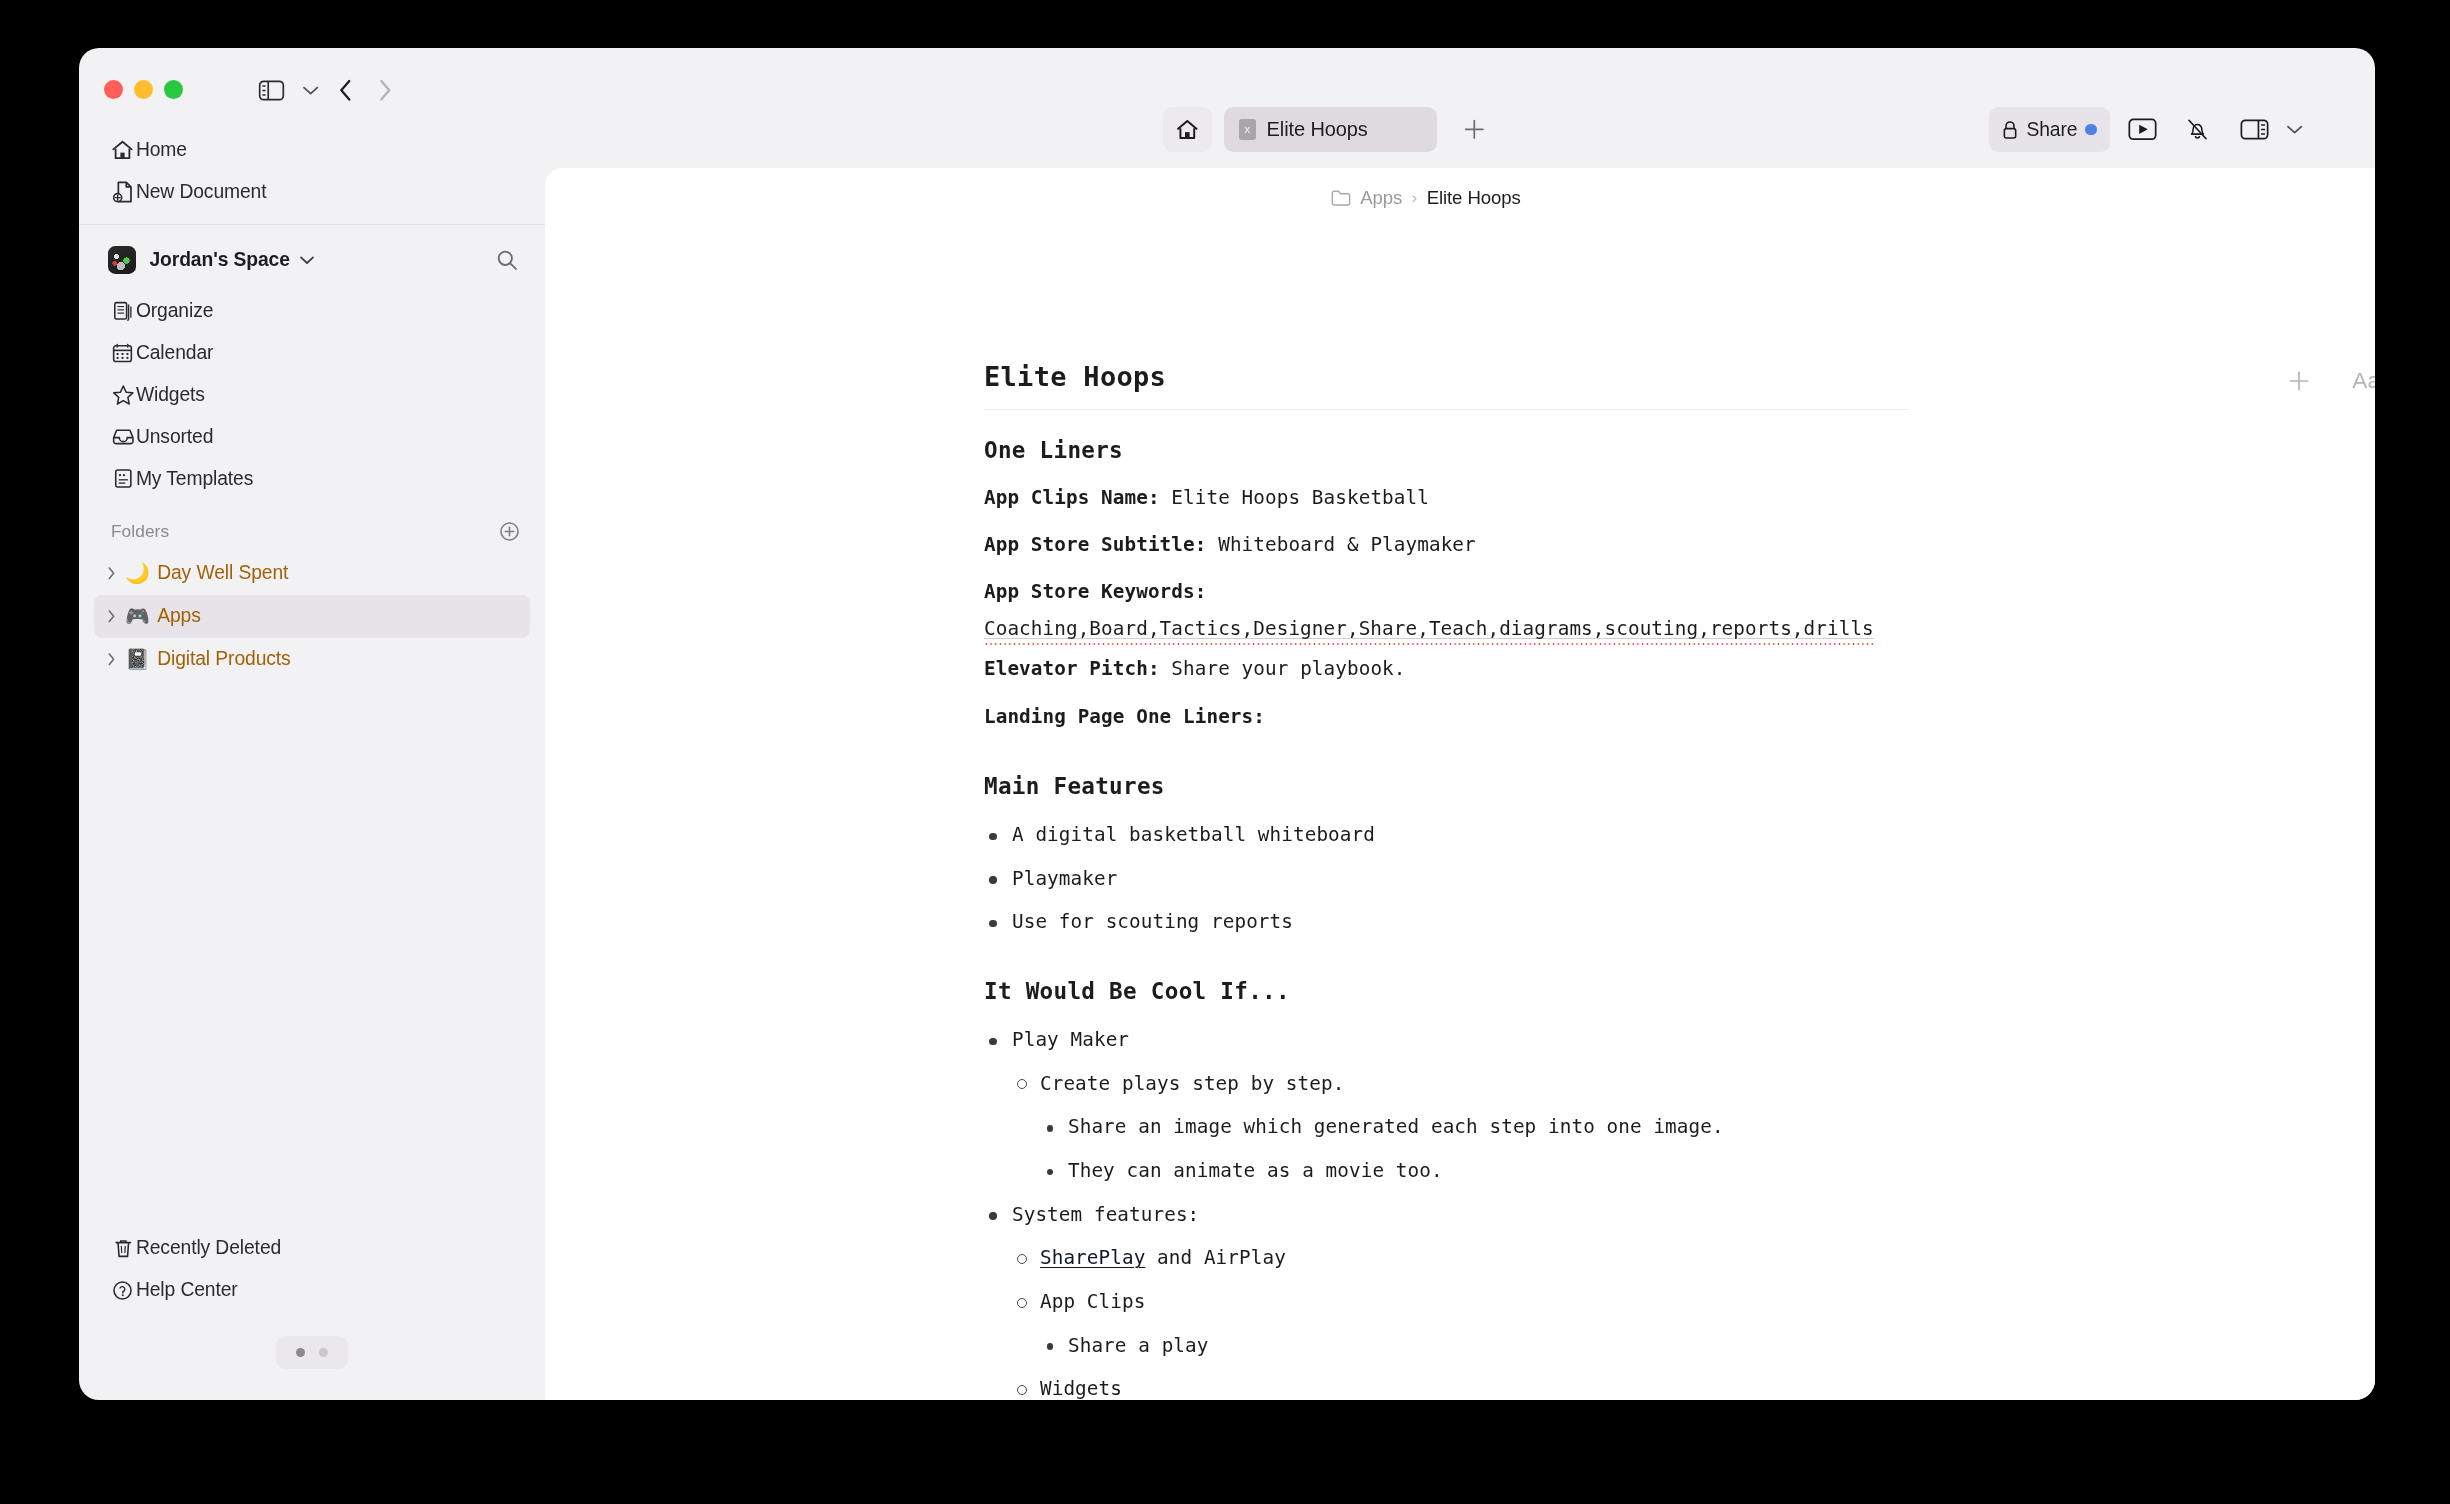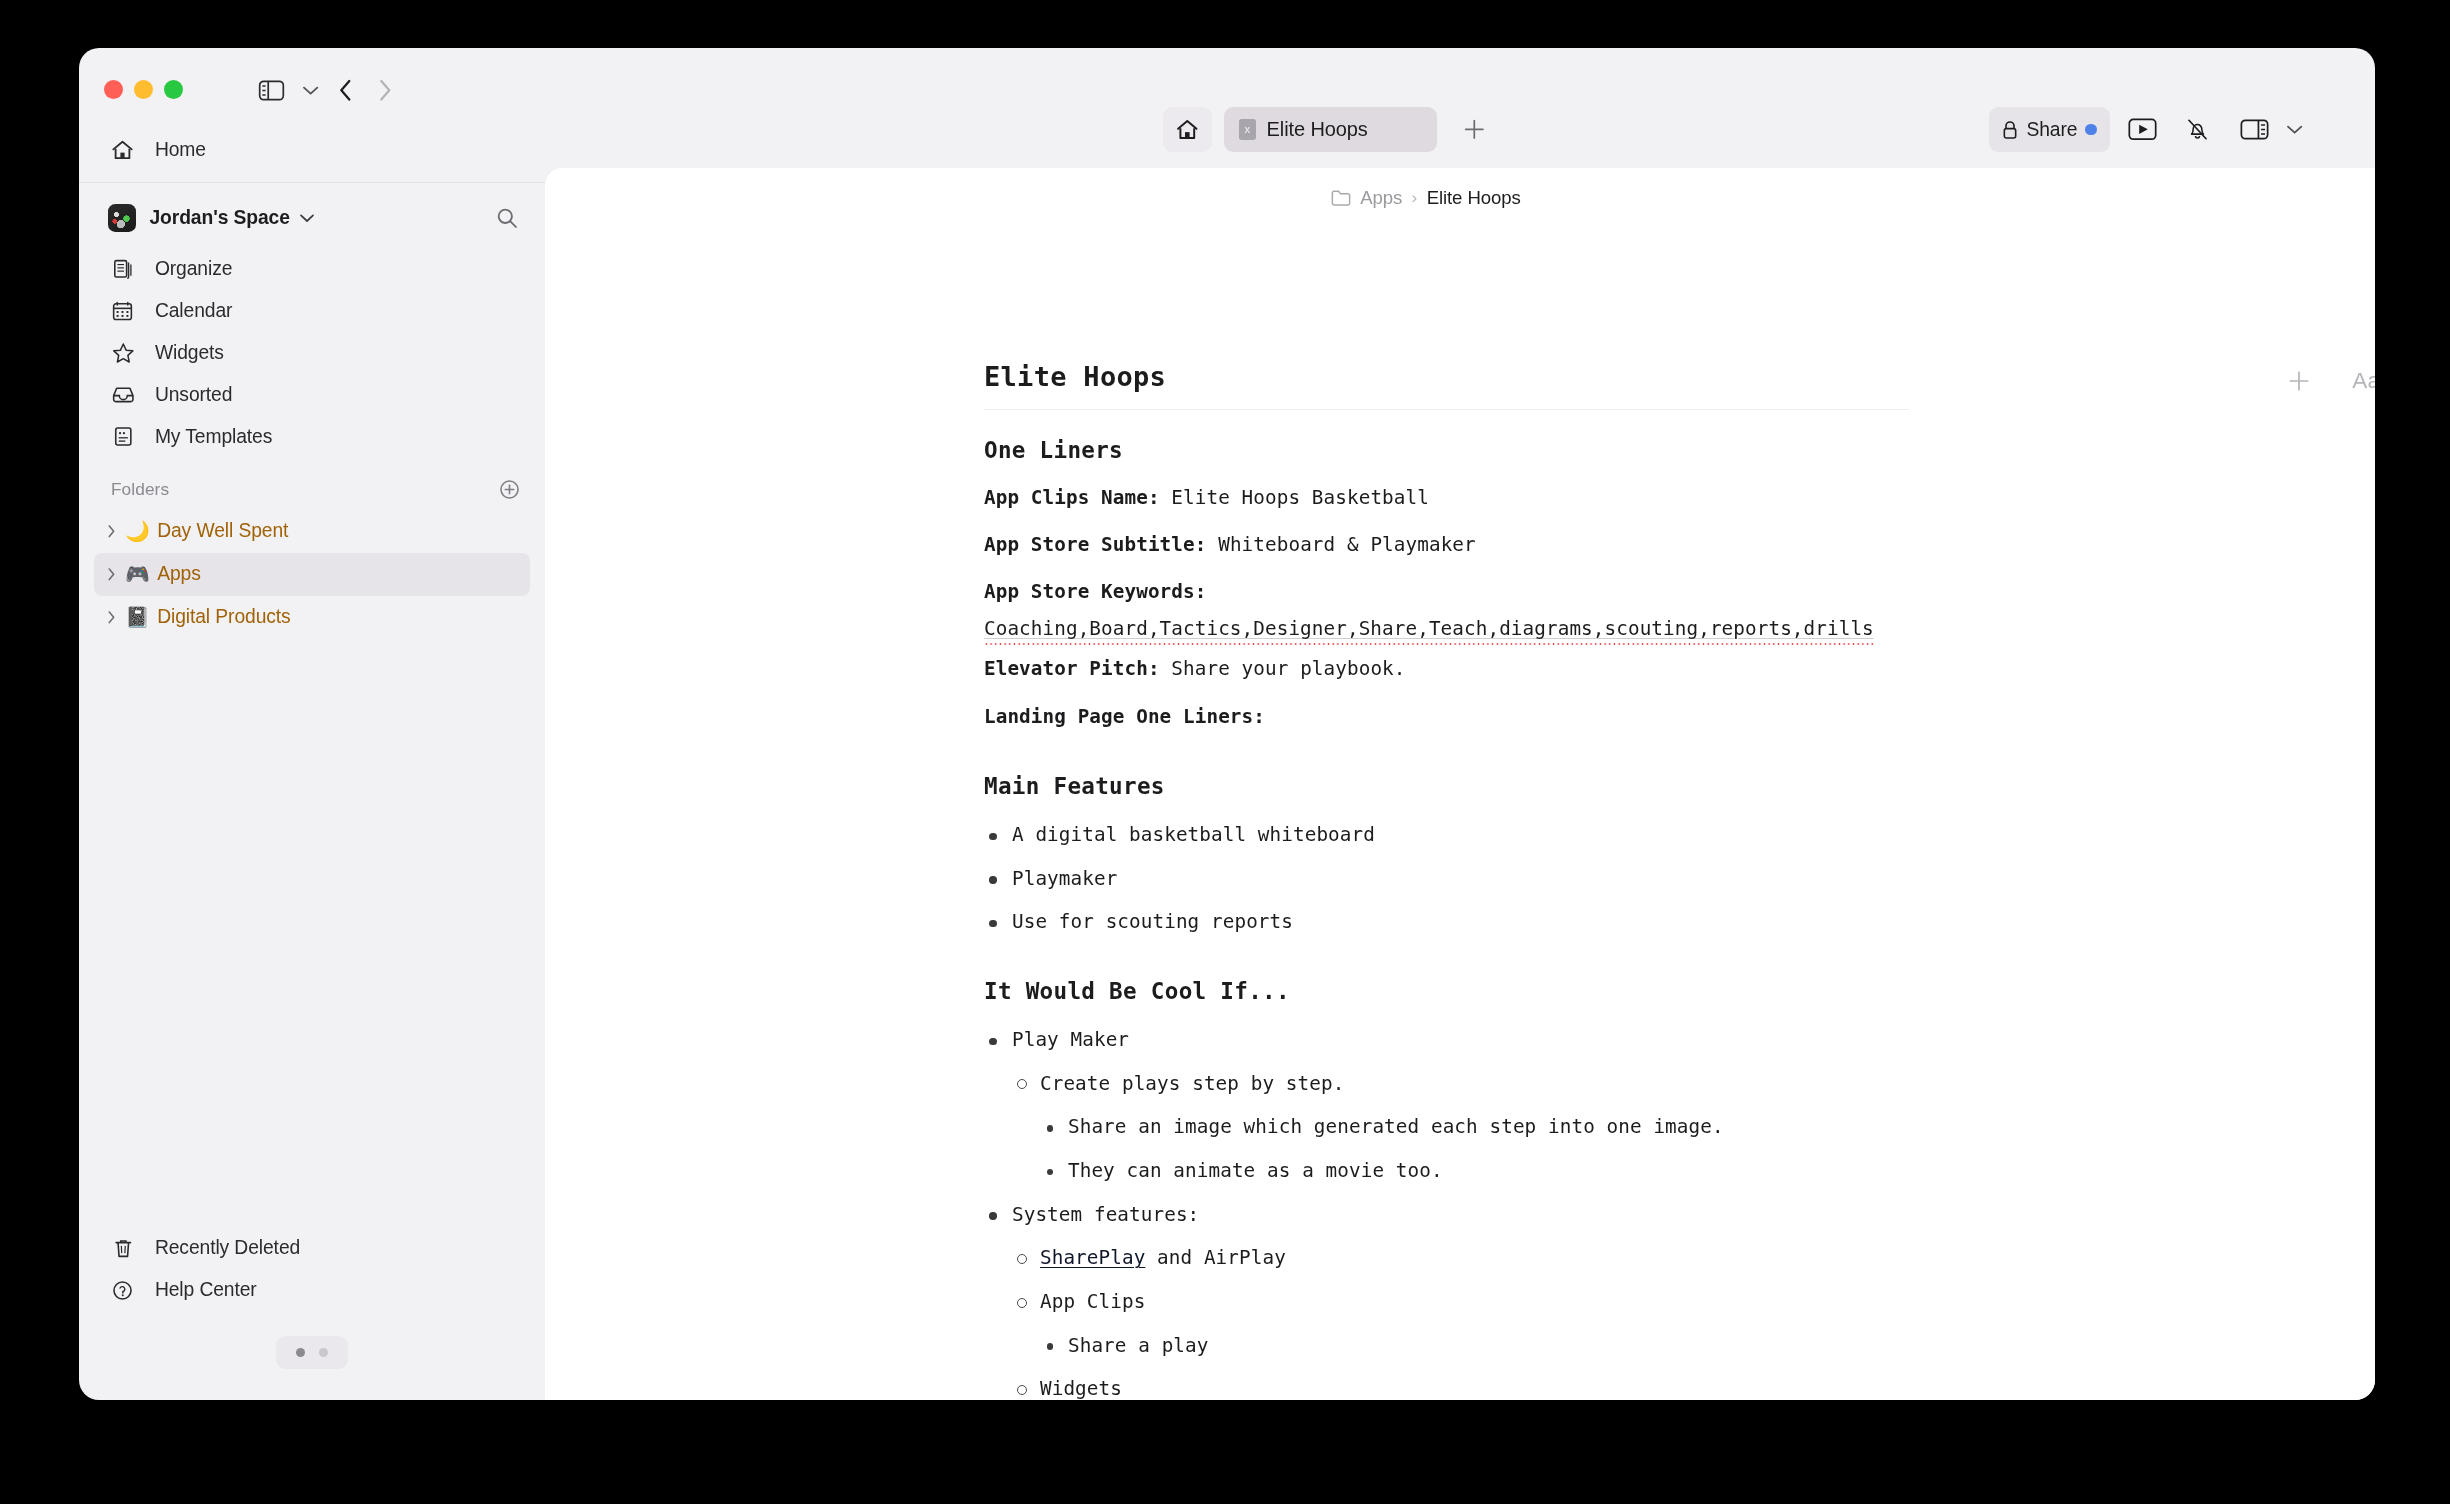--- a/index.html
+++ b/index.html
@@ -137,21 +137,21 @@
   #sidebar {
     position: absolute;
     left: 0; top: 73px;
     width: 466px;
     height: calc(100% - 73px);
   }
 
   .sb-item {
     display: flex;
     align-items: center;
-    gap: 20px;
+    gap: 1px;
     height: 42px;
     margin: 0 14.6px;
     padding-left: 17.3px;
     border-radius: 8px;
   }
   .sb-item .sb-ico {
     width: 24px; height: 24px;
     display: flex; align-items: center; justify-content: center;
     flex: 0 0 24px;
   }
@@ -544,20 +544,32 @@
         <span class="sb-ico">
           <svg width="21" height="20" viewBox="0 0 32 30">
             <path d="M2 14 L16 2.5 L30 14" fill="none" stroke="#2b2b2e" stroke-width="2.8" stroke-linecap="round" stroke-linejoin="round"></path>
             <path d="M5.5 13 L5.5 27.5 L26.5 27.5 L26.5 13" fill="none" stroke="#2b2b2e" stroke-width="2.8" stroke-linejoin="round"></path>
             <rect x="12.8" y="19" width="6.4" height="8.5" fill="#2b2b2e"></rect>
           </svg>
         </span>
         <span class="sb-lbl">Home</span>
       </div>
 
+      <div class="sb-item">
+        <span class="sb-ico">
+          <svg width="20" height="22.6" viewBox="0 0 30 34">
+            <path d="M8 2 H20 L27 9 V31 H8 Z" fill="none" stroke="#2b2b2e" stroke-width="2.6" stroke-linejoin="round"></path>
+            <path d="M20 2 V9 H27" fill="none" stroke="#2b2b2e" stroke-width="2.6" stroke-linejoin="round"></path>
+            <circle cx="7" cy="25" r="6" fill="#ffffff" stroke="#2b2b2e" stroke-width="2.4"></circle>
+            <line x1="7" y1="21.5" x2="7" y2="28.5" stroke="#2b2b2e" stroke-width="2.2" stroke-linecap="round"></line>
+            <line x1="3.5" y1="25" x2="10.5" y2="25" stroke="#2b2b2e" stroke-width="2.2" stroke-linecap="round"></line>
+          </svg>
+        </span>
+        <span class="sb-lbl">New Document</span>
+      </div>
     </div>
 
     <div class="sb-divider"></div>
 
     <div id="space-row">
       <div id="space-avatar"></div>
       <span id="space-name">Jordan's Space</span>
       <span id="space-chevron">
         <svg width="16" height="10" viewBox="0 0 24 15">
           <polyline points="3,3.5 12,12 21,3.5" fill="none" stroke="#3c3c40" stroke-width="2.6" stroke-linecap="round" stroke-linejoin="round"></polyline>

